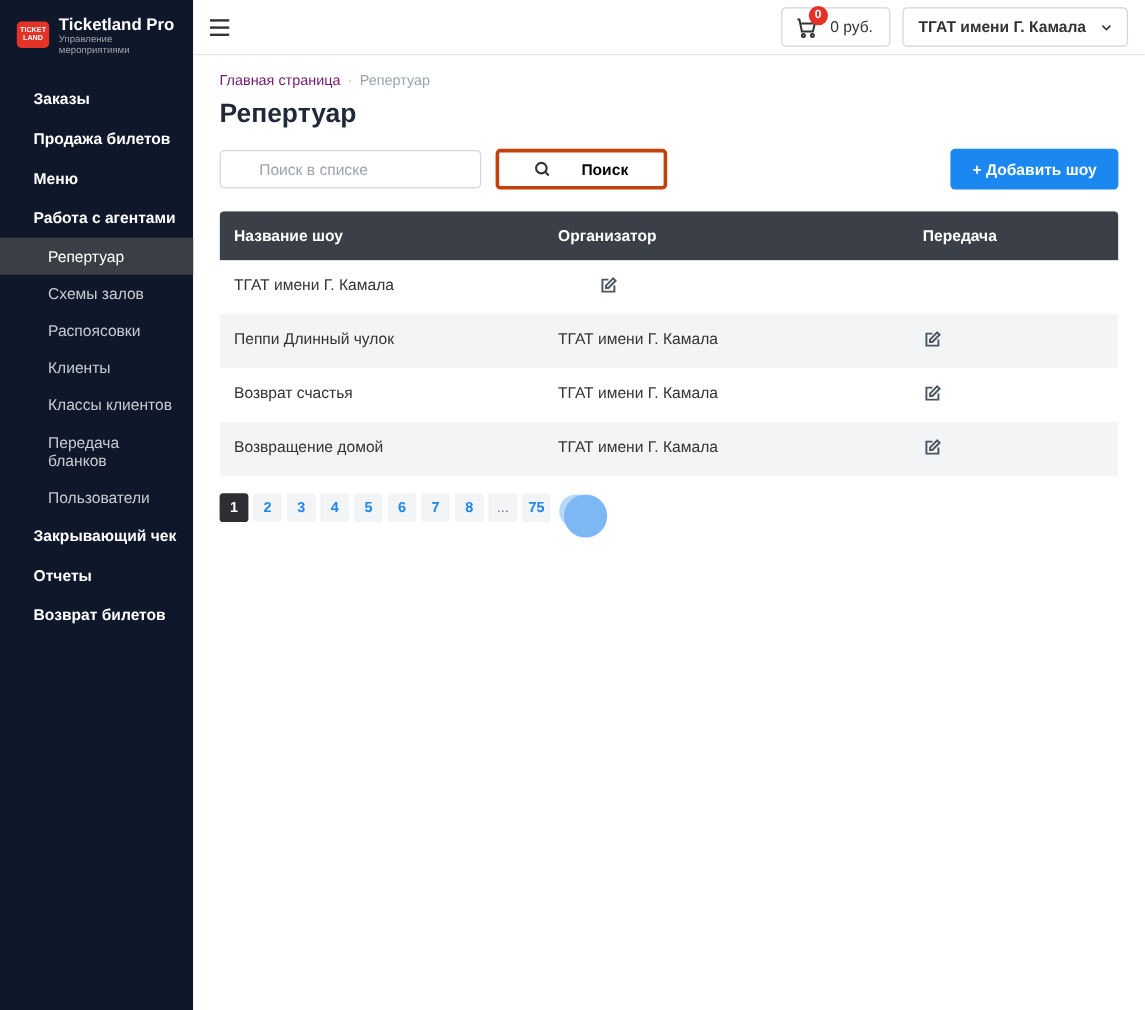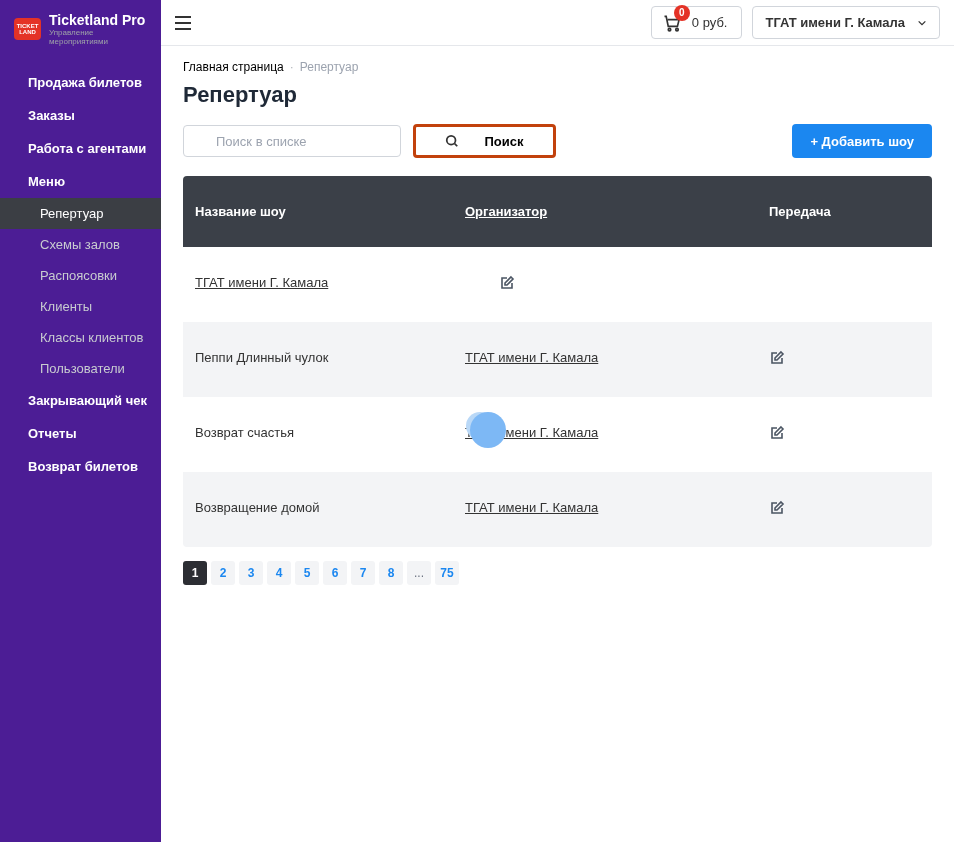--- a/index.html
+++ b/index.html
@@ -1,18 +1,18 @@
 <!DOCTYPE html>
 <html><head>
 <meta charset="utf-8">
 <style>
 * { box-sizing: border-box; margin: 0; padding: 0; }
 body { font-family: -apple-system, BlinkMacSystemFont, 'Segoe UI', Arial, sans-serif; font-size: 14px; color: #333; background: #fff; }
 .app { display: flex; width: 954px; height: 842px; }
-.sidebar { width: 161px; background: #4c1d95; color: #fff; flex-shrink: 0; }
+.sidebar { width: 161px; background: #0f172a; color: #fff; flex-shrink: 0; }
 .logo-block { display: flex; align-items: center; padding: 12px 10px 14px 14px; gap: 8px; }
 .logo-badge { width: 28px; height: 22px; background: #e43226; border-radius: 4px; display: flex; flex-direction: column; align-items: center; justify-content: center; font-size: 6px; line-height: 1; color: #fff; font-weight: bold; }
 .logo-text { display: flex; flex-direction: column; }
 .logo-title { font-size: 14px; font-weight: 600; color: #fff; }
 .logo-sub { font-size: 8px; color: #9ea2a8; }
 .nav { padding-top: 6px; }
 .nav-item { padding: 9px 14px 9px 28px; font-size: 13px; font-weight: 600; color: #fff; cursor: pointer; }
 .nav-sub { padding: 8px 14px 8px 40px; font-size: 13px; color: #c8cbd0; cursor: pointer; font-weight: 400; }
 .nav-sub.active { background: #3b3e44; color: #fff; border-left: 0; position: relative; }
 .main { flex: 1; display: flex; flex-direction: column; background: #fff; }
@@ -22,34 +22,34 @@
 .top-spacer { flex: 1; }
 .cart-box { display: flex; align-items: center; border: 1px solid #d1d5db; border-radius: 4px; height: 33px; padding: 0 14px 0 10px; gap: 10px; position: relative; cursor: pointer; }
 .cart-icon { position: relative; width: 20px; height: 20px; }
 .cart-badge { position: absolute; top: -8px; right: -8px; background: #e43226; color: #fff; font-size: 10px; font-weight: 700; border-radius: 8px; min-width: 16px; height: 16px; display: flex; align-items: center; justify-content: center; padding: 0 4px; }
 .cart-amount { font-size: 13px; font-weight: 400; }
 .venue-select { display: flex; align-items: center; border: 1px solid #d1d5db; border-radius: 4px; height: 33px; padding: 0 12px; gap: 12px; cursor: pointer; }
 .venue-select span { font-size: 13px; font-weight: 600; }
 .chevron { width: 10px; height: 10px; }
 .content { padding: 14px 22px; }
 .breadcrumb { font-size: 12px; color: #9ca3af; margin-bottom: 8px; }
-.breadcrumb a { color: #000000; text-decoration: none; }
+.breadcrumb a { color: #701a75; text-decoration: none; }
 .breadcrumb .sep { margin: 0 6px; color: #b0b4ba; }
 .page-title { font-size: 22px; font-weight: 700; margin-bottom: 16px; color: #1f2937; }
 .controls { display: flex; gap: 12px; margin-bottom: 18px; align-items: center; }
 .search-input { width: 218px; height: 32px; border: 1px solid #d1d5db; border-radius: 4px; padding: 0 12px 0 32px; font-size: 13px; background: #fff; position: relative; }
 .search-wrap { position: relative; }
 .search-wrap .search-glyph { position: absolute; left: 10px; top: 9px; width: 15px; height: 15px; color: #9ca3af; }
 .search-btn { width: 143px; height: 34px; border: 3px solid #c2410c; border-radius: 4px; background: #fff; cursor: pointer; display: flex; align-items: center; justify-content: center; gap: 25px; font-size: 13px; font-weight: 600; }
 .add-btn { margin-left: auto; height: 34px; background: #1b87f0; color: #fff; border: none; border-radius: 4px; padding: 0 18px; font-size: 13px; font-weight: 600; cursor: pointer; }
 .table { width: 100%; border-radius: 4px; overflow: hidden; }
 .thead { background: #3b4048; color: #fff; display: flex; font-size: 13px; font-weight: 600; }
-.th, .td { padding: 28px 12px; }
+.th, .td { padding: 13px 12px; }
 .col-name { width: 270px; flex-shrink: 0; }
-.col-org { width: 304px; flex-shrink: 0; text-decoration: underline; }
+.col-org { width: 304px; flex-shrink: 0; }
 .col-act { flex: 1; }
 .tbody .tr { display: flex; font-size: 13px; }
 .tbody .tr:nth-child(odd) { background: #fff; }
 .tbody .tr:nth-child(even) { background: #f3f4f6; }
 .action-icon { width: 16px; height: 16px; cursor: pointer; color: #4b5563; }
 .pagination { display: flex; gap: 4px; margin-top: 14px; align-items: center; }
 .page-btn { min-width: 24px; height: 24px; display: flex; align-items: center; justify-content: center; font-size: 12px; border-radius: 3px; cursor: pointer; font-weight: 600; color: #1b87f0; background: #f3f4f6; border: none; }
 .page-btn.active { background: #2c2e33; color: #fff; }
 .page-ellipsis { min-width: 24px; height: 24px; display: flex; align-items: center; justify-content: center; font-size: 12px; color: #6b7280; background: #f3f4f6; border-radius: 3px; }
 .loader-dot { position: absolute; left: 470px; top: 412px; width: 36px; height: 36px; background: #7db8f5; border-radius: 50%; box-shadow: -8px -4px 0 -4px #b9d8f7; }
@@ -64,29 +64,30 @@
       <div class="logo-badge">
         <span>TICKET</span>
         <span>LAND</span>
       </div>
       <div class="logo-text">
         <span class="logo-title">Ticketland Pro</span>
         <span class="logo-sub">Управление мероприятиями</span>
       </div>
     </div>
     <nav class="nav" id="nav">
+        <div class="nav-item">Заказы</div>
         <div class="nav-item">Продажа билетов</div>
-        <div class="nav-item">Заказы</div>
+        <div class="nav-item">Меню</div>
         <div class="nav-item">Работа с агентами</div>
-        <div class="nav-item">Меню</div>
         <div class="nav-sub active">Репертуар</div>
         <div class="nav-sub">Схемы залов</div>
         <div class="nav-sub">Распоясовки</div>
         <div class="nav-sub">Клиенты</div>
         <div class="nav-sub">Классы клиентов</div>
+        <div class="nav-sub">Передача бланков</div>
         <div class="nav-sub">Пользователи</div>
         <div class="nav-item">Закрывающий чек</div>
         <div class="nav-item">Отчеты</div>
         <div class="nav-item">Возврат билетов</div>
       </nav>
   </aside>
 
   <div class="main">
     <div class="topbar">
       <div class="hamburger">

